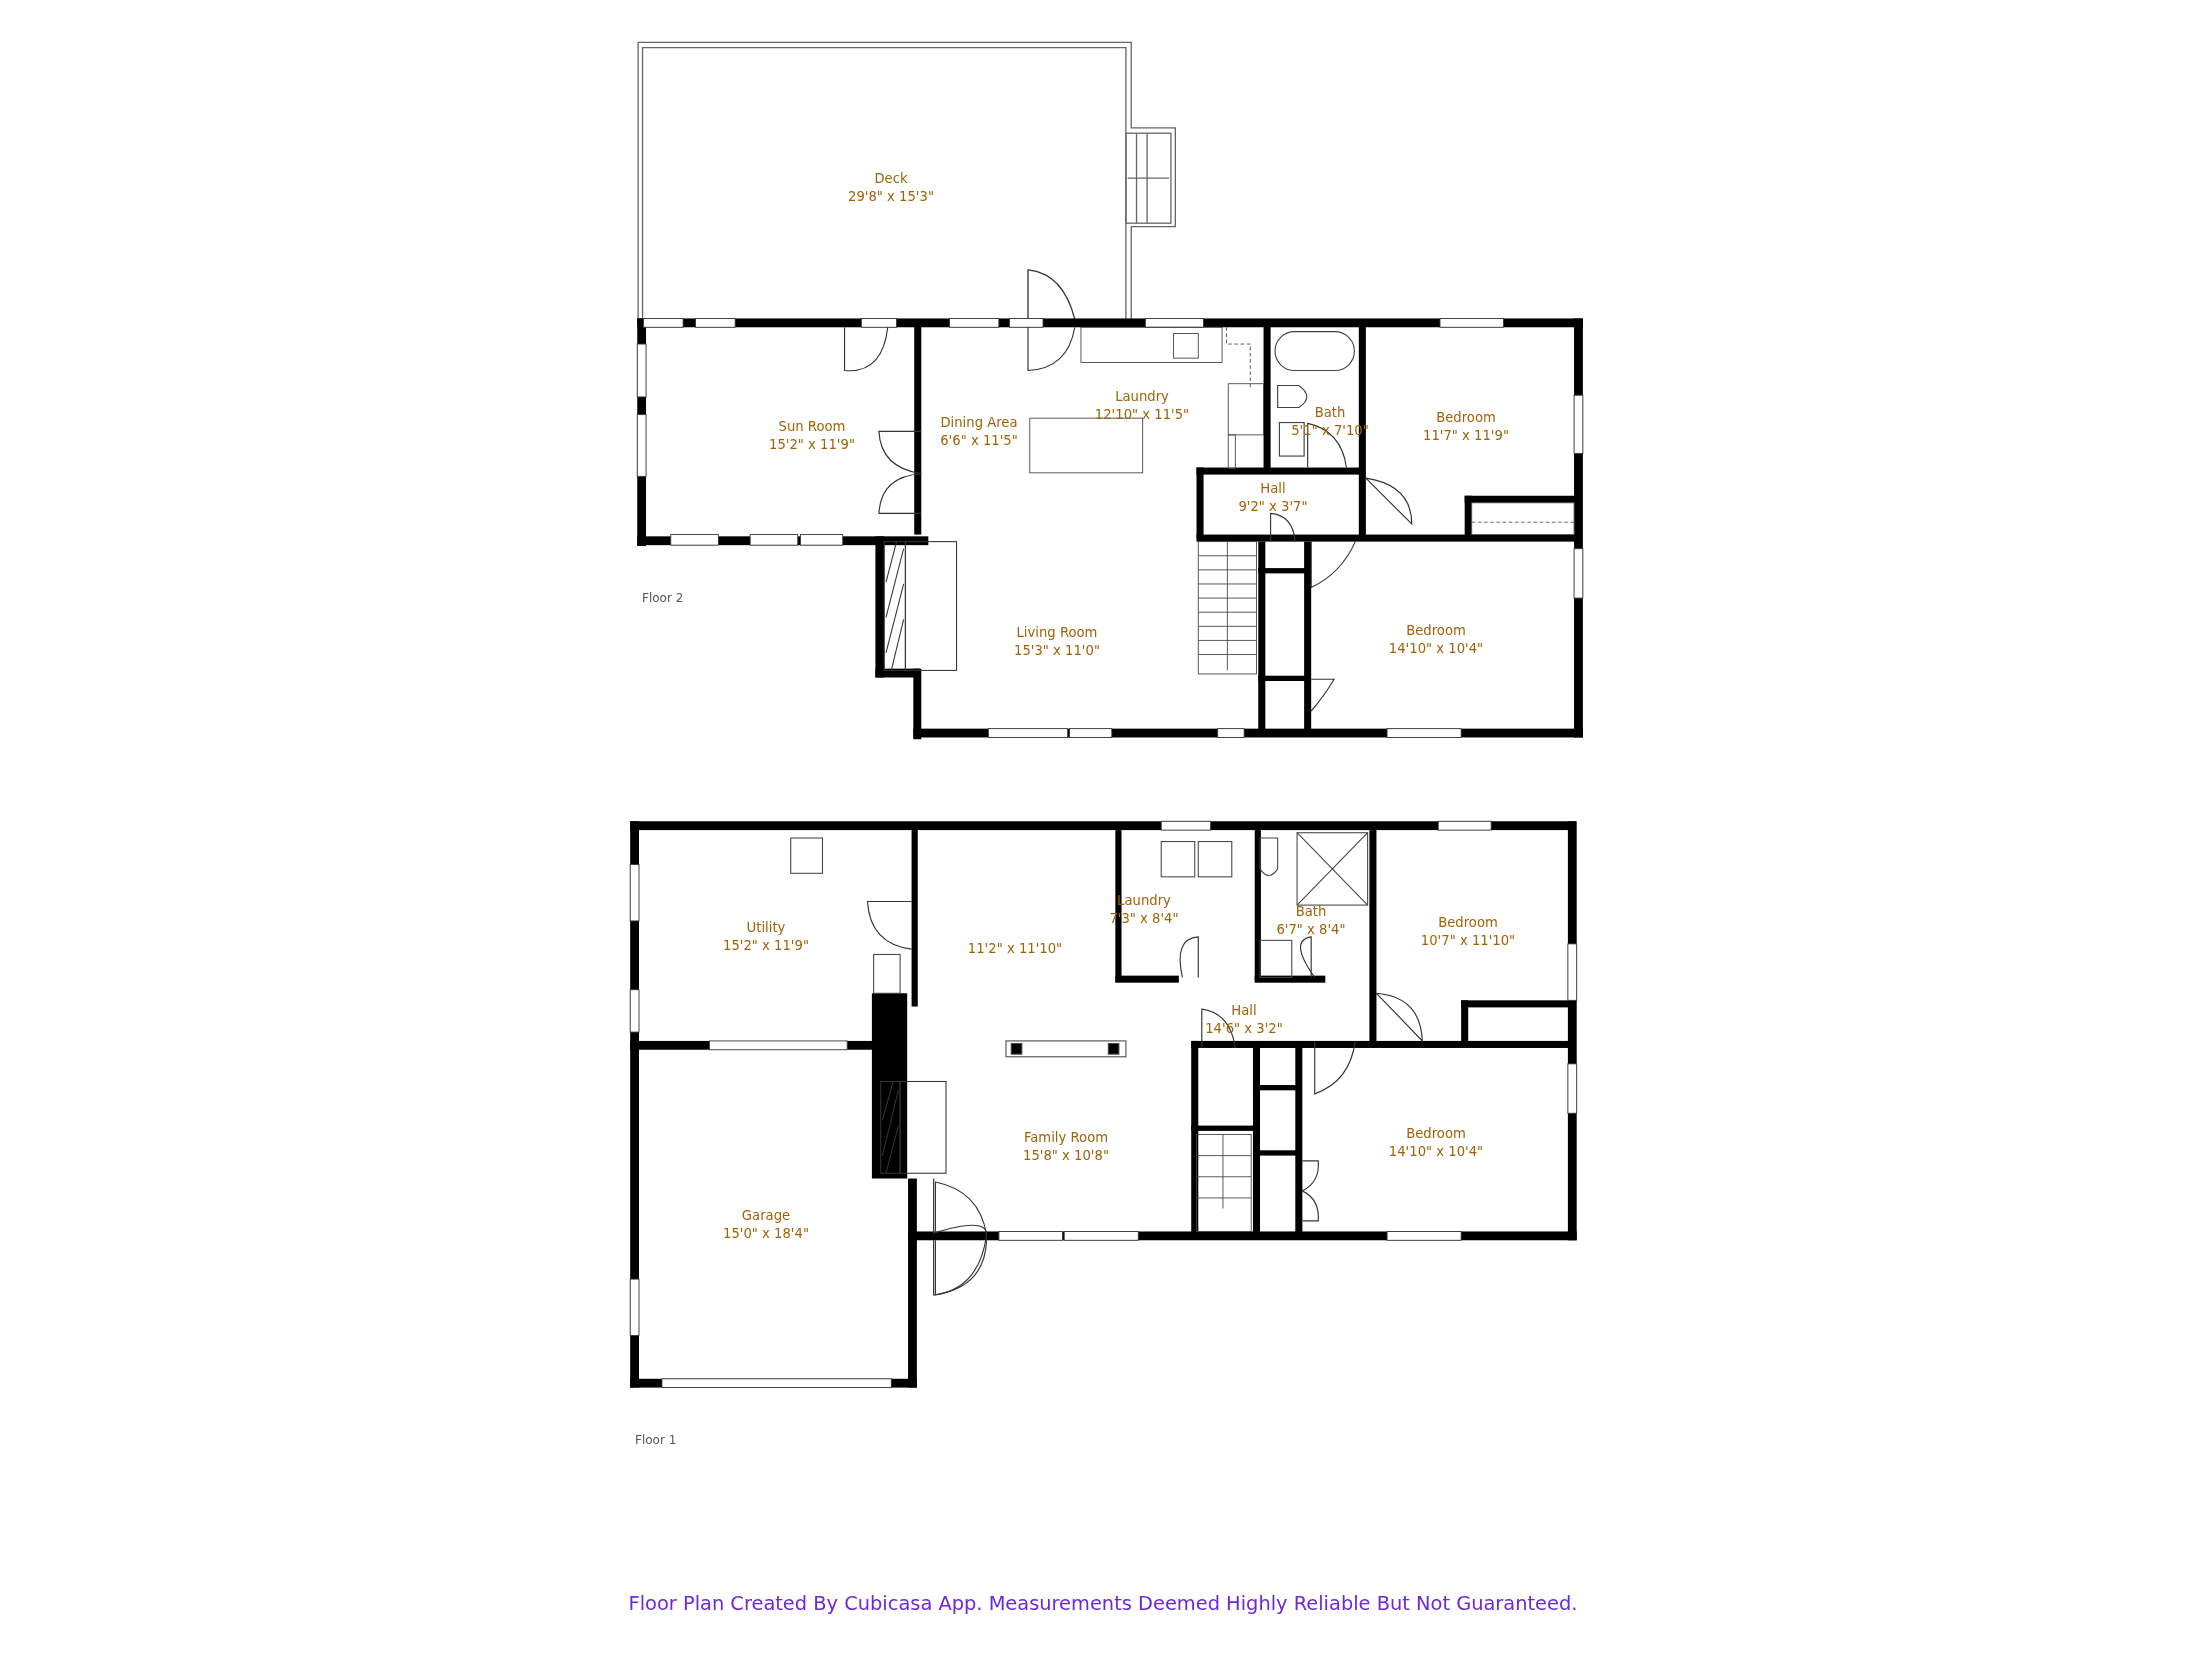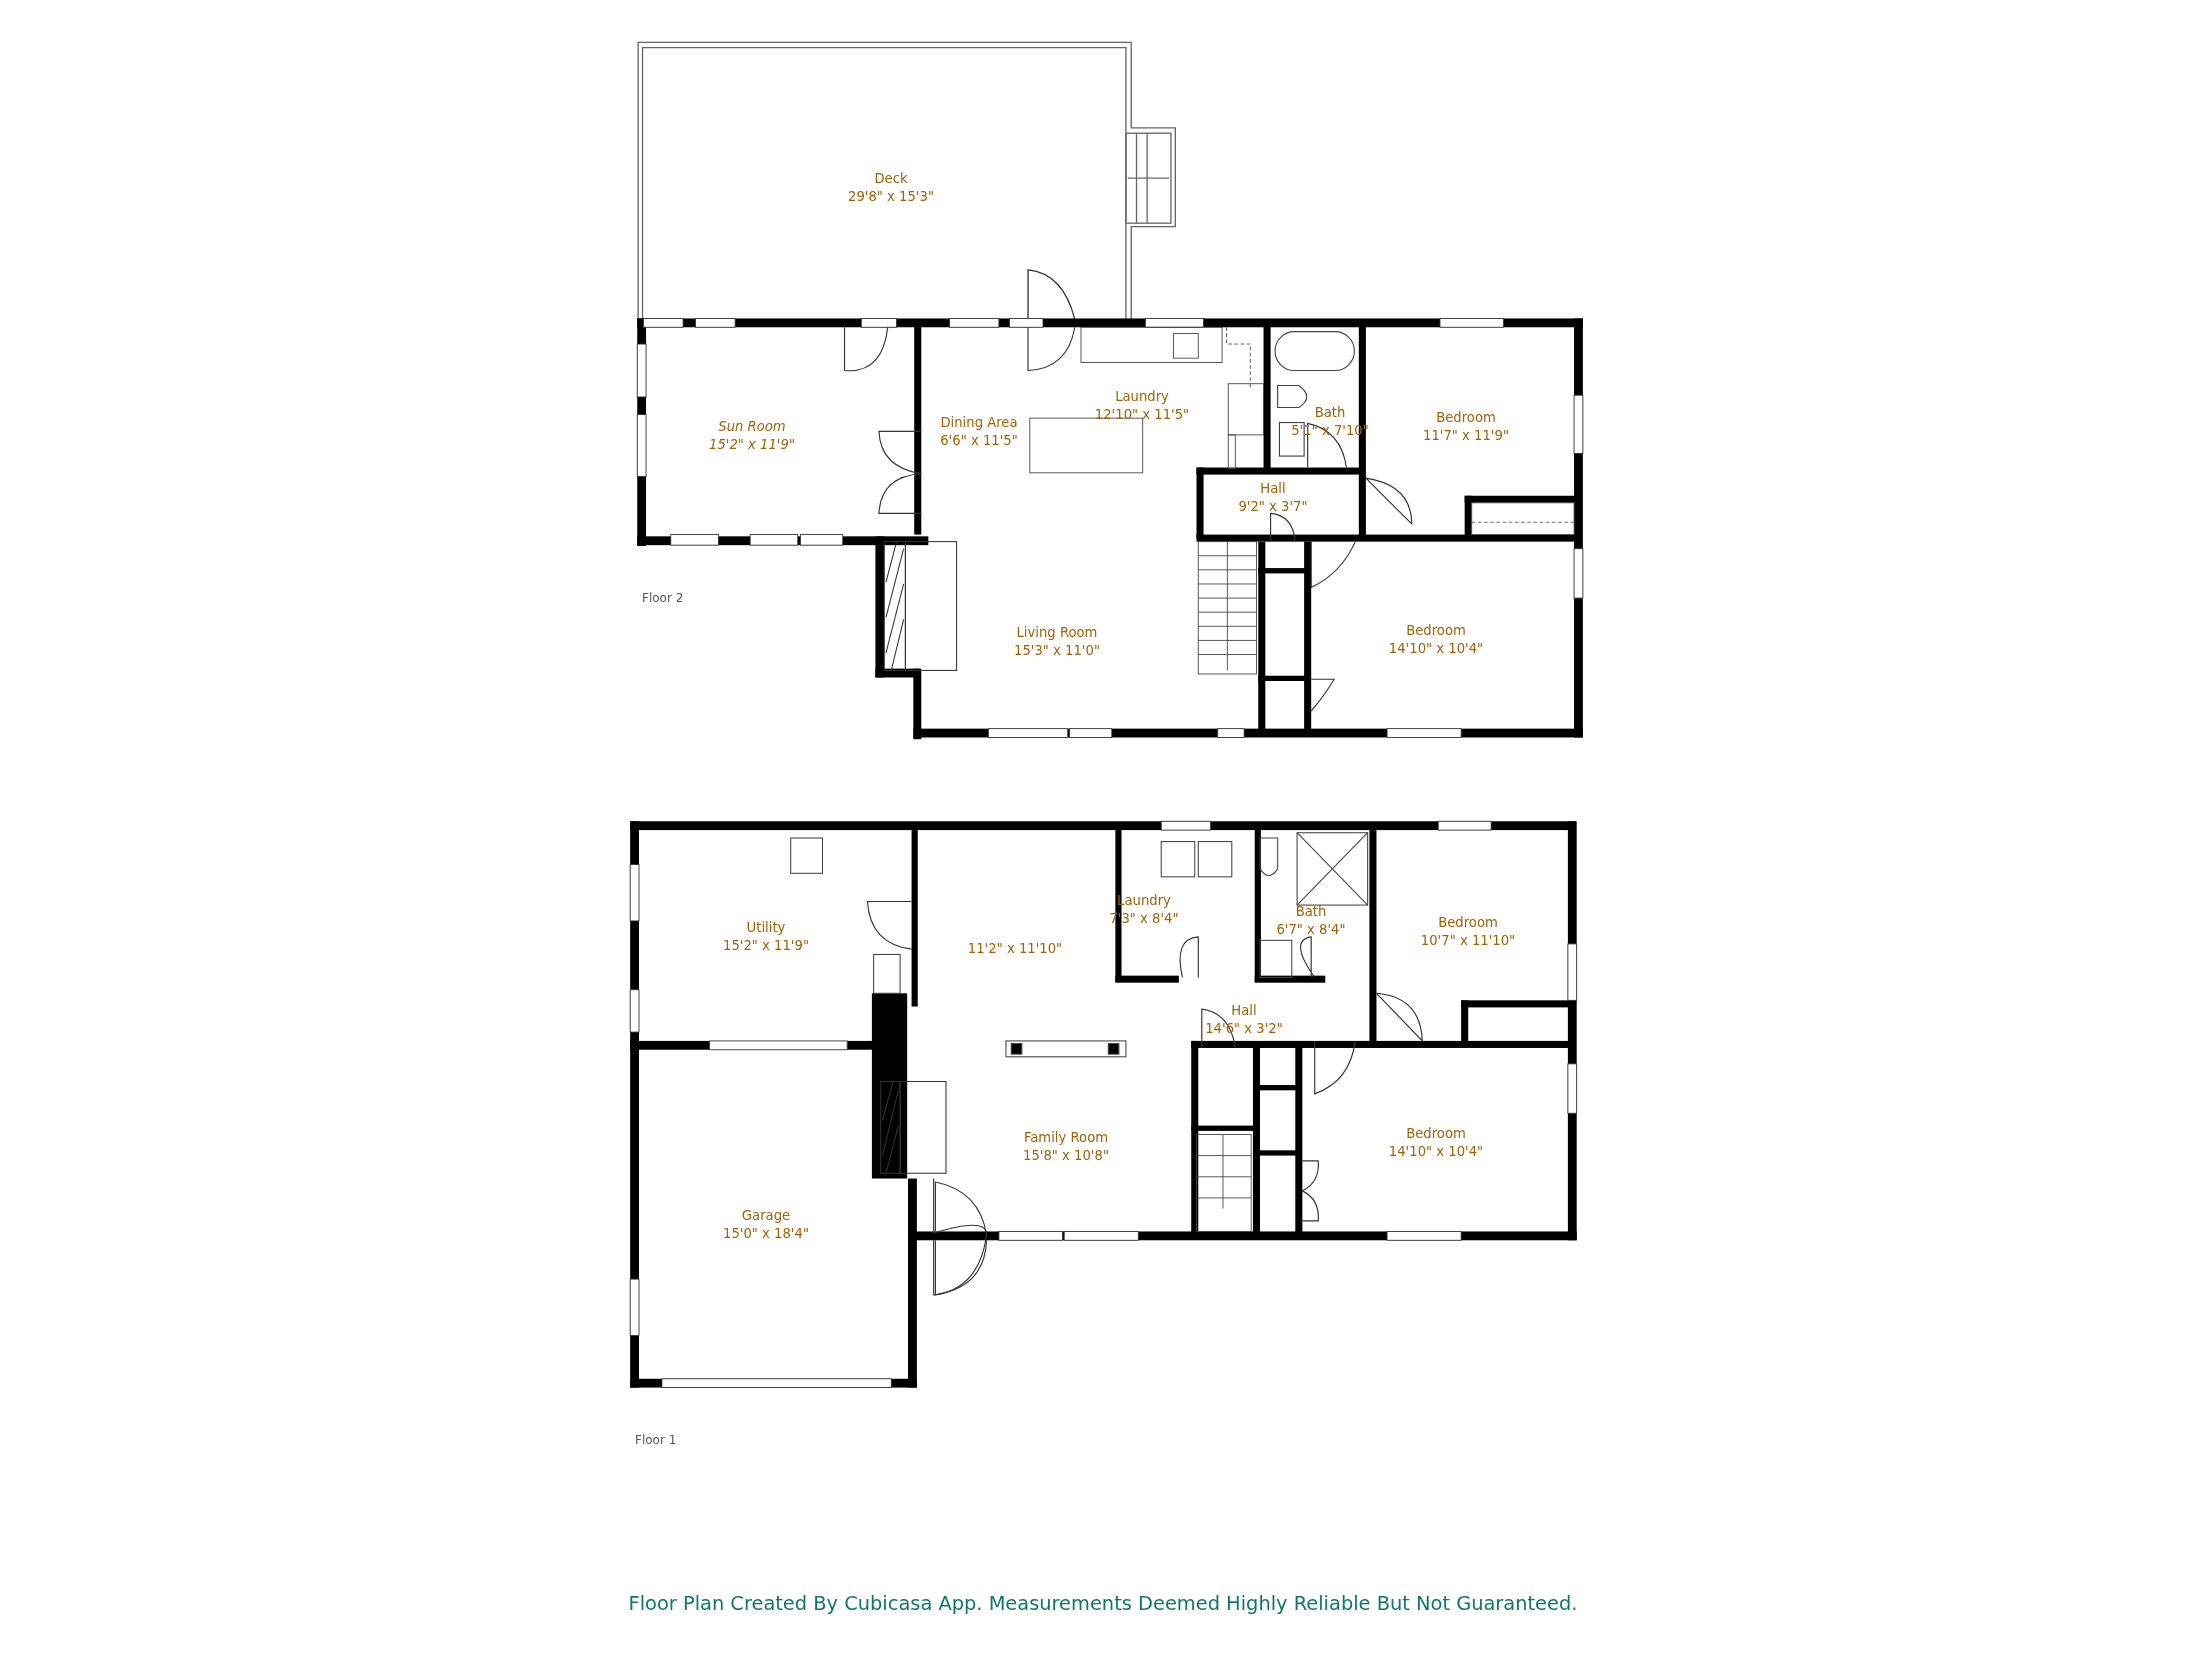--- a/index.html
+++ b/index.html
@@ -1,21 +1,21 @@
 <!DOCTYPE html>
 <html style="font-size:14px"><head>
 <meta charset="utf-8">
 <style>
   html,body{margin:0;padding:0;background:#fff;}
   body{width:2206px;height:1654px;position:relative;overflow:hidden;font-family:"DejaVu Sans","Liberation Sans",sans-serif;}
   svg{position:absolute;left:0;top:0;}
   .lbl{position:absolute;transform:translate(-50%,-50%);text-align:center;color:#a16207;font-size:13.2px;line-height:17.6px;white-space:nowrap;font-family:"DejaVu Sans",sans-serif;}
   .lbl span{display:block;}
   .floor-lbl{position:absolute;color:#555;font-size:12px;font-family:"DejaVu Sans",sans-serif;}
-  .footer{position:absolute;left:0;width:2206px;top:1592px;text-align:center;color:#0f766e;font-size:19.4px;font-family:"DejaVu Sans",sans-serif;}
+  .footer{position:absolute;left:0;width:2206px;top:1592px;text-align:center;color:#6d28d9;font-size:19.4px;font-family:"DejaVu Sans",sans-serif;}
 </style>
 </head>
 <body>
 
 <svg width="2206" height="1654" viewBox="0 0 2500 1875" xmlns="http://www.w3.org/2000/svg">
 
   <g fill="none" stroke="#000">
 
     <g stroke="#666" stroke-width="1.5">
       <polyline points="723,362 723,48 1282,48 1282,145 1332,145 1332,257 1282,257 1282,362"></polyline>
@@ -211,21 +211,21 @@
     <g stroke="#333" stroke-width="1.3">
       <path d="M1060,1396 L1060,1340 Q1110,1350 1118,1400 Q1110,1460 1060,1468 L1060,1406"></path>
     </g>
   </g>
 </svg>
 
 <div class="lbl" style="left:891px;top:188px;">
     <span>Deck</span>
     <span>29'8" x 15'3"</span>
   </div>
-<div class="lbl" style="left:752px;top:436px;font-style:italic;">
+<div class="lbl" style="left:812px;top:436px;">
     <span>Sun Room</span>
     <span>15'2" x 11'9"</span>
   </div>
 <div class="lbl" style="left:979px;top:432px;">
     <span>Dining Area</span>
     <span>6'6" x 11'5"</span>
   </div>
 <div class="lbl" style="left:1142px;top:406px;">
     <span>Laundry</span>
     <span>12'10" x 11'5"</span>

